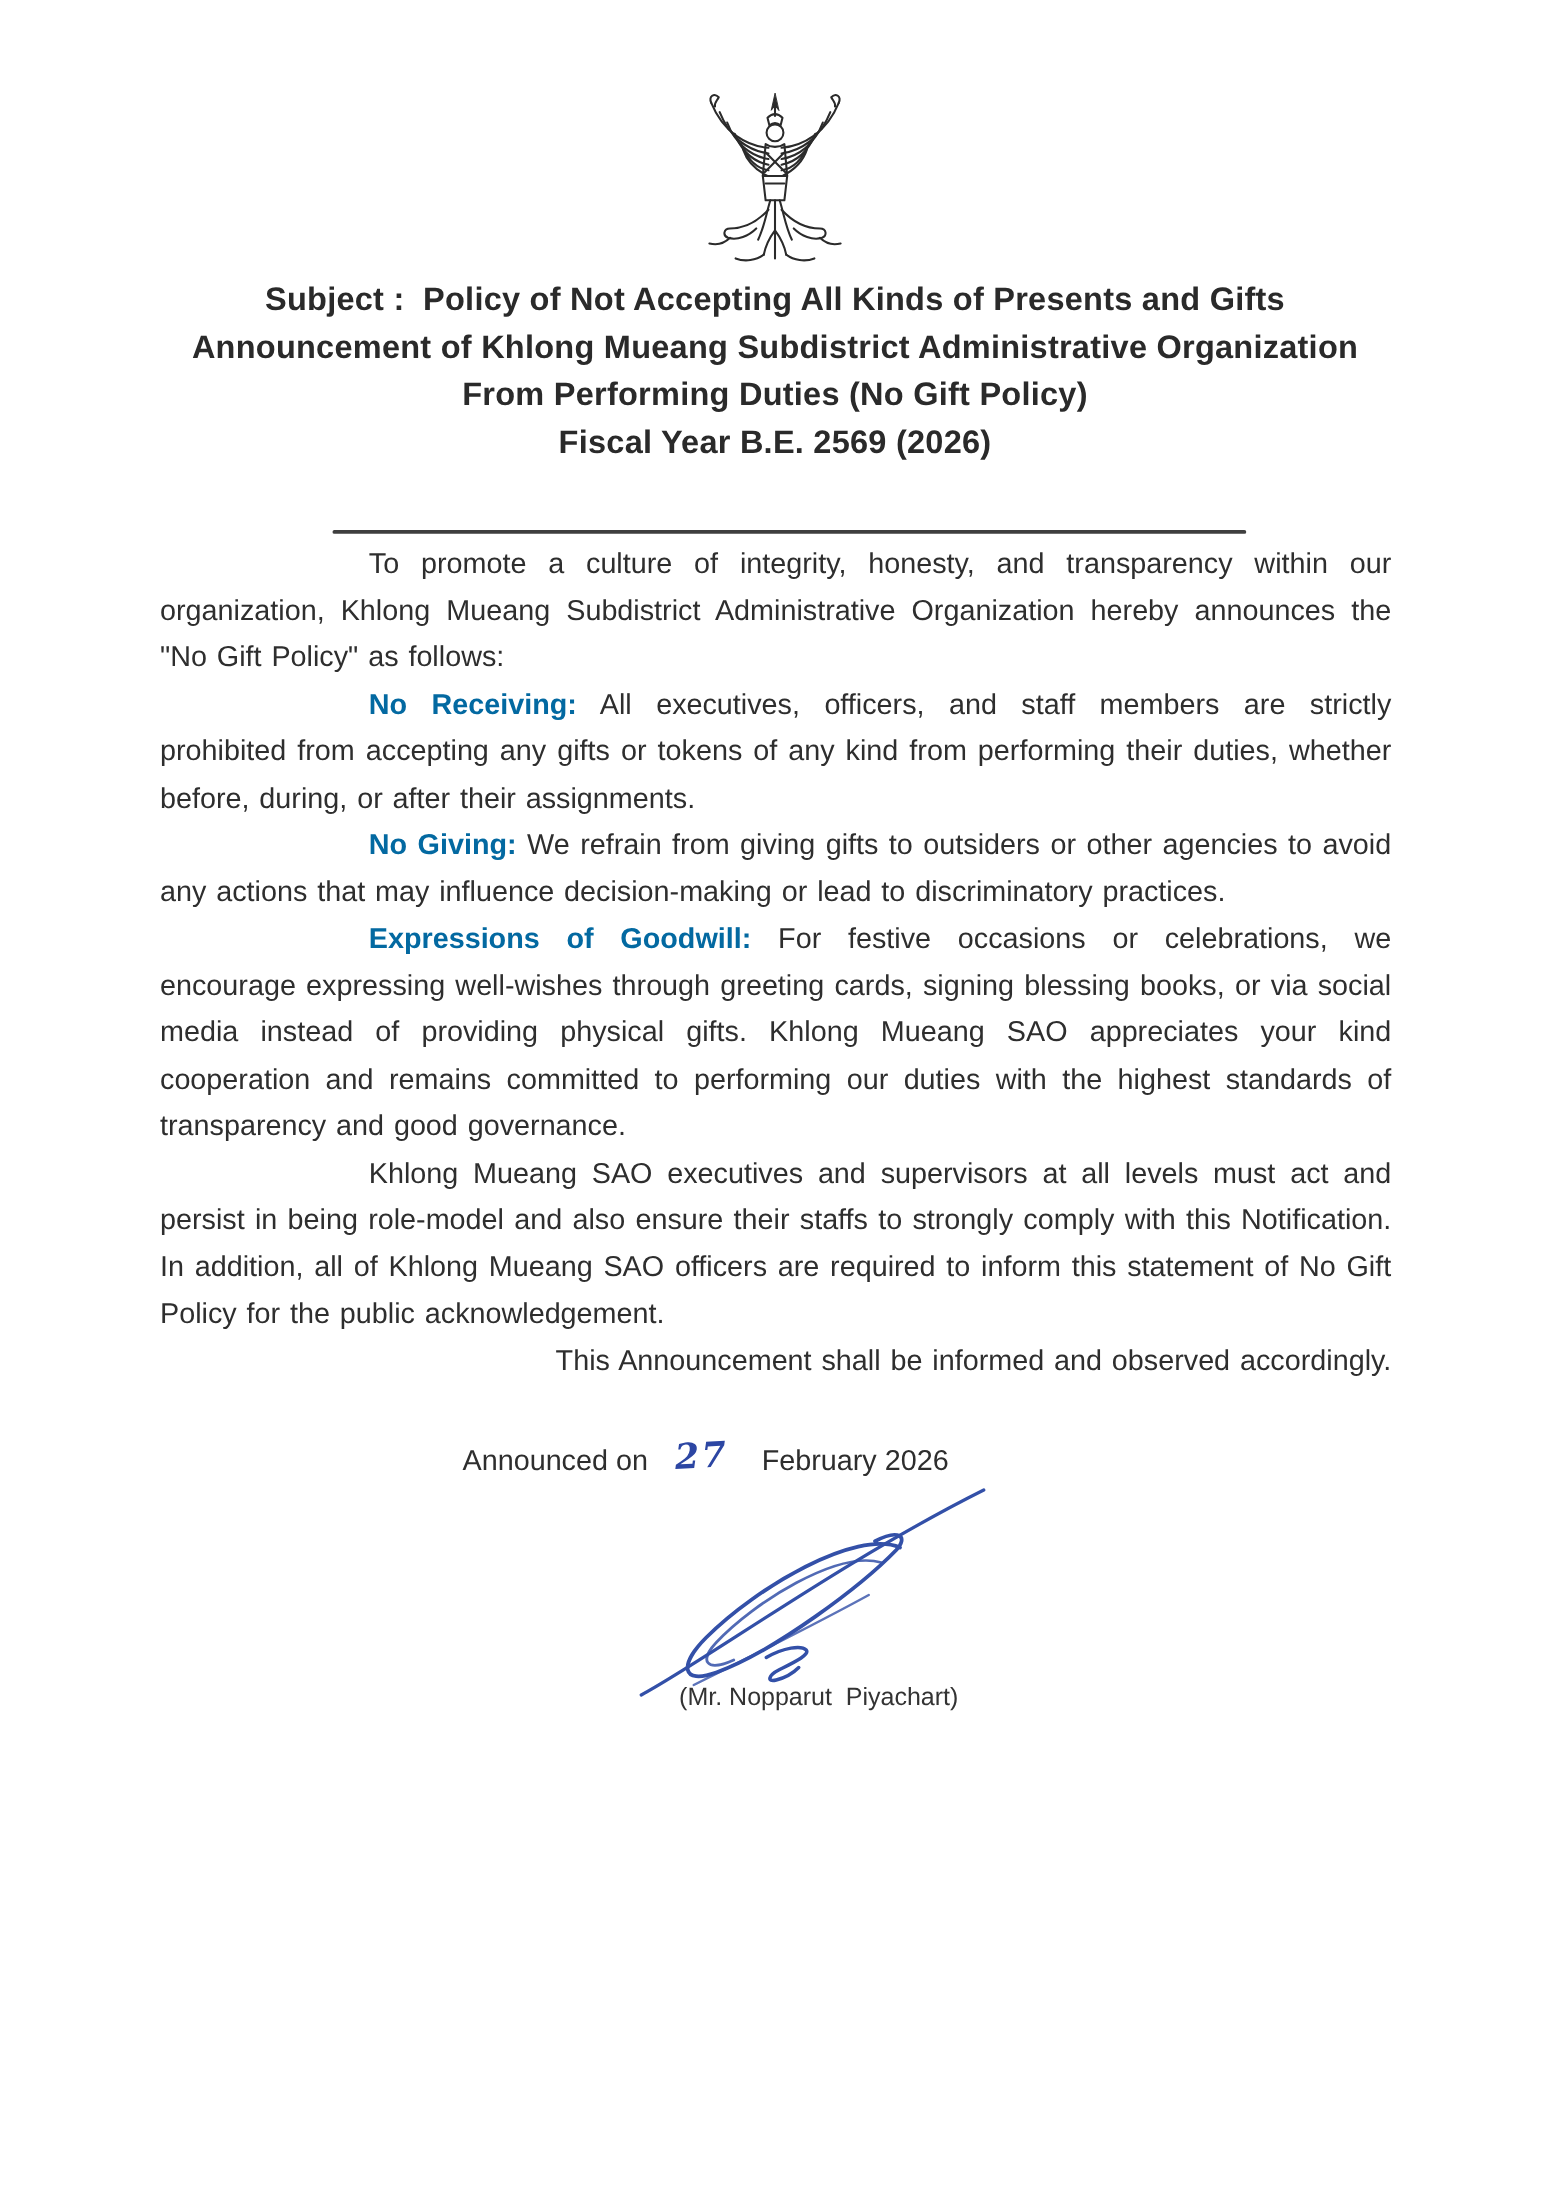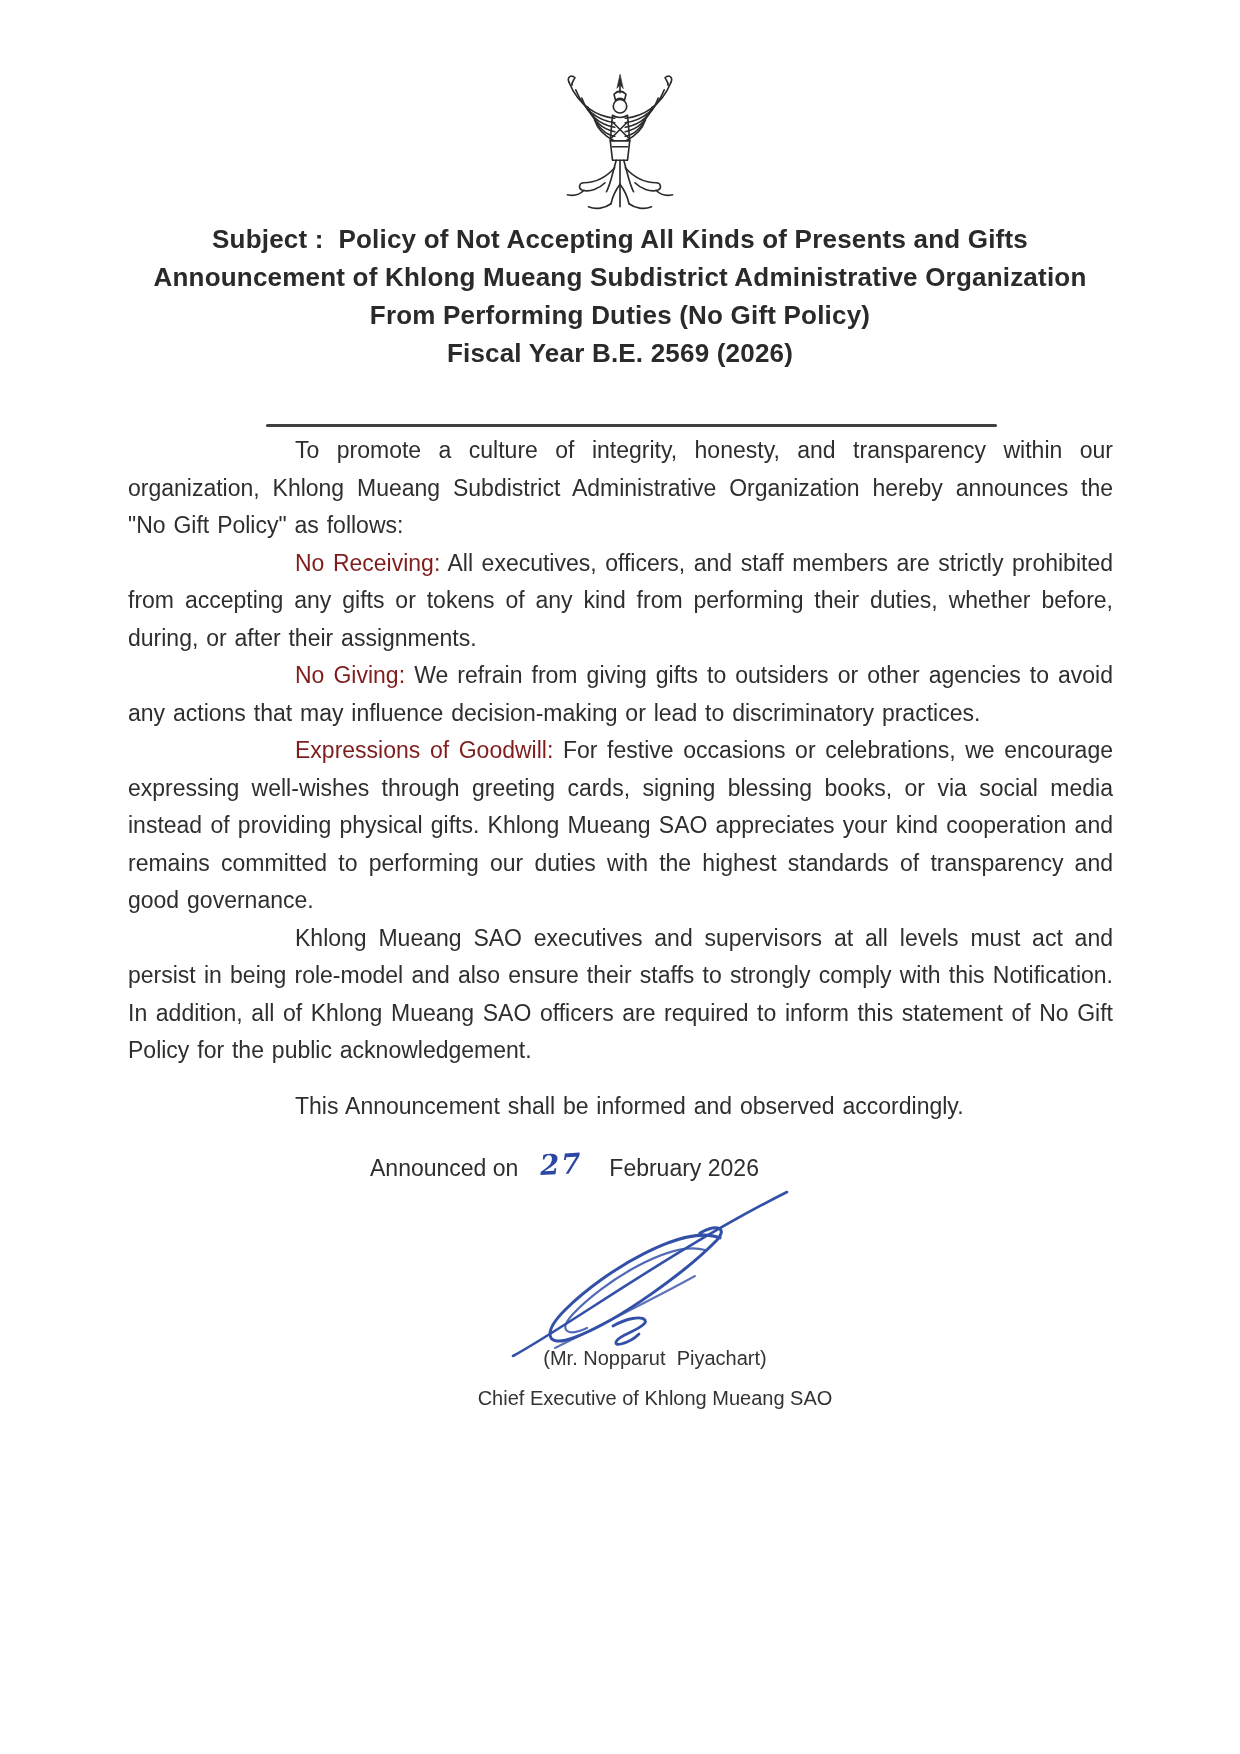--- a/index.html
+++ b/index.html
@@ -29,22 +29,22 @@
     background:#3f3f3f;border-radius:2px;
   }
   .body-text{
     position:absolute;top:432px;left:128px;width:985px;
     font-size:23px;line-height:37.5px;
     text-align:justify;
     word-spacing:1.5px;
     color:#2e2e2e;
   }
   .body-text p{margin:0;text-indent:167px;}
-  .body-text p.single{text-align:left;margin-top:18px;}
-  .lead{font-weight:400;color:#7f1d1d;}
+  .body-text p.single{text-align:right;}
+  .lead{font-weight:700;color:#0369a1;}
   .announce-line{
     position:absolute;top:1150px;left:370px;
     font-size:23px;color:#2e2e2e;
     display:flex;align-items:baseline;
   }
   .announce-line .prefix{margin-right:22px;}
   .announce-line .suffix{margin-left:26px;}
   .handwritten-day{
     font-family:"DejaVu Serif",serif;
     font-style:italic;font-weight:700;
@@ -135,16 +135,15 @@
         <path d="M225 60 C 190 45, 110 92, 70 132 C 48 154, 50 170, 78 160 C 125 143, 195 90, 222 62 C 232 51, 224 45, 205 55" stroke-width="3"></path>
         <path d="M210 72 C 175 62, 108 104, 78 136 C 64 151, 70 160, 92 150" stroke-width="2.2" opacity="0.85"></path>
         <path d="M118 148 C 132 140, 146 138, 150 142 C 153 146, 140 152, 128 158 C 120 162, 118 168, 126 166 C 134 164, 140 160, 144 156" stroke-width="2.8"></path>
         <path d="M60 170 C 100 150, 160 120, 200 98" stroke-width="2" opacity="0.8"></path>
       </g>
     </svg>
   </div>
 
   <div class="signoff">
     <div>(Mr. Nopparut  Piyachart)</div>
-    <div>Chief Executive of Khlong Mueang SAO</div>
   </div>
 
 </div>
 
 </body></html>

